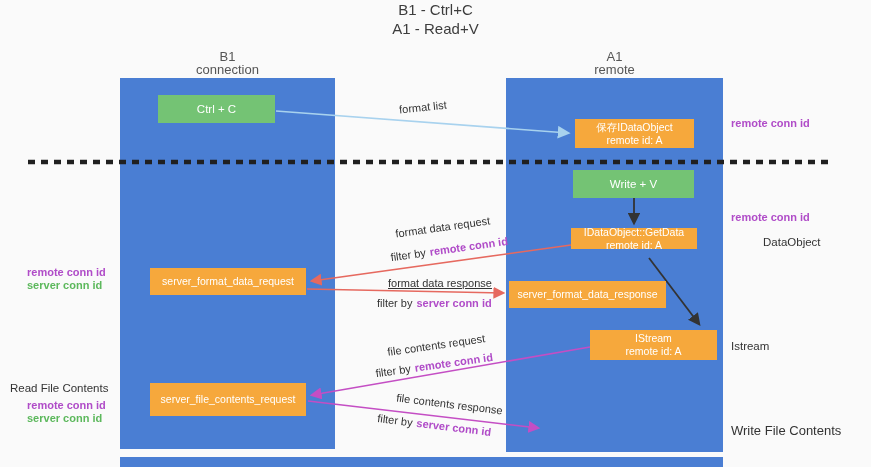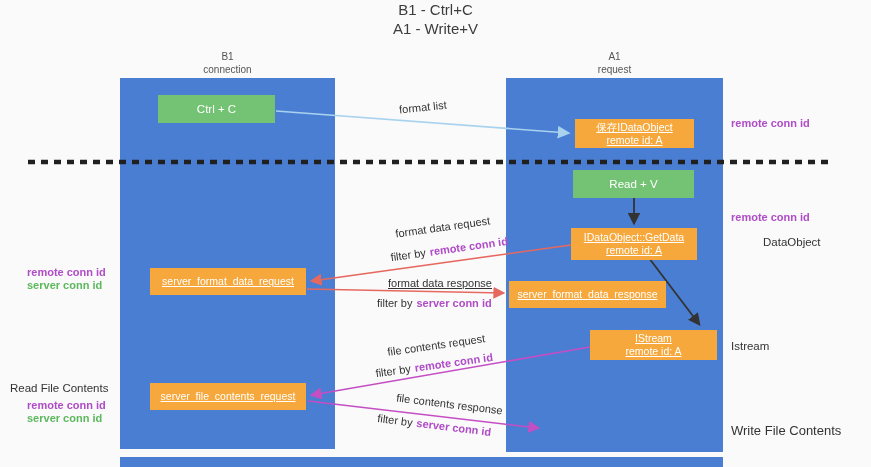--- a/index.html
+++ b/index.html
@@ -1,24 +1,24 @@
 <!DOCTYPE html>
 <html><head>
 <meta charset="utf-8">
 <style>
   html,body{margin:0;padding:0;}
   body{font-family:"Liberation Sans", sans-serif; background:#fafafa;}
   #canvas{position:relative; width:871px; height:467px; background:#fafafa; overflow:hidden;}
   .col{position:absolute; background:#4a7ed3; z-index:0;}
   #arrows{position:absolute; left:0; top:0; z-index:1; pointer-events:none;}
   .box{position:absolute; z-index:2; color:#fff; text-align:center; display:flex; flex-direction:column; justify-content:center; line-height:13px; white-space:nowrap;}
-  .box-orange{background:#f6a83c; font-size:10.5px;text-decoration:underline;}
+  .box-orange{background:#f6a83c; font-size:10.5px;}
   .box-green{background:#74c374; font-size:11.5px;}
   .title{position:absolute; left:0; top:6; width:871px; text-align:center; font-size:15px; line-height:19px; color:#3d3d3d; z-index:2;}
-  .col-header{position:absolute; top:50px; text-align:center; font-size:10px; line-height:13px; color:#555; z-index:2;}
+  .col-header{position:absolute; top:50px; text-align:center; font-size:13px; line-height:13px; color:#555; z-index:2;}
   .lbl{position:absolute; font-size:11px; color:#333; white-space:nowrap; z-index:3;}
   .purple{color:#b04cc8; font-weight:bold;}
   .greentx{color:#5cb85c; font-weight:bold;}
   .kw{margin-left:4px;}
   .rotneg{transform:rotate(-8deg);}
   .rotpos{transform:rotate(7deg);}
   .rotlist{transform:rotate(-6deg);}
   .bottom-strip{position:absolute; left:120px; top:457px; width:603px; height:10px; background:#4a7ed3; z-index:0;}
 </style>
 </head>
@@ -50,57 +50,57 @@
     <line x1="634" y1="198" x2="634" y2="223" stroke="#333333" stroke-width="1.8" marker-end="url(#m-black)"></line>
     <line x1="649" y1="258" x2="699" y2="324" stroke="#333333" stroke-width="1.8" marker-end="url(#m-black)"></line>
     <line x1="571" y1="245" x2="312" y2="281" stroke="#e6695f" stroke-width="1.6" marker-end="url(#m-red)"></line>
     <line x1="307" y1="289" x2="503" y2="293" stroke="#e6695f" stroke-width="1.6" marker-end="url(#m-red)"></line>
     <line x1="590" y1="347" x2="312" y2="395" stroke="#c44ec4" stroke-width="1.6" marker-end="url(#m-mag)"></line>
     <line x1="308" y1="401" x2="538" y2="428" stroke="#c44ec4" stroke-width="1.6" marker-end="url(#m-mag)"></line>
   </svg>
 
   <div class="title">
     <div>B1 - Ctrl+C</div>
-    <div>A1 - Write+V</div>
+    <div>A1 - Read+V</div>
   </div>
 
   <div class="col-header" style="left:120px; width:215px;">
     <div>B1</div>
     <div>connection</div>
   </div>
   <div class="col-header" style="left:506px; width:217px;">
     <div>A1</div>
-    <div>request</div>
+    <div>remote</div>
   </div>
 
   <div class="box box-green" style="left:158px; top:95px; width:117px; height:28px;">
     <div>Ctrl + C</div>
   </div>
   <div class="box box-orange" style="left:575px; top:119px; width:119px; height:29px;">
     <div>保存IDataObject</div>
     <div>remote id: A</div>
   </div>
   <div class="box box-green" style="left:573px; top:170px; width:121px; height:28px;">
-    <div>Read + V</div>
+    <div>Write + V</div>
   </div>
-  <div class="box box-orange" style="left:571px; top:228px; width:126px; height:32px;">
+  <div class="box box-orange" style="left:571px; top:228px; width:126px; height:21px;">
     <div>IDataObject::GetData</div>
     <div>remote id: A</div>
   </div>
   <div class="box box-orange" style="left:509px; top:281px; width:157px; height:27px;">
     <div>server_format_data_response</div>
   </div>
   <div class="box box-orange" style="left:150px; top:268px; width:156px; height:27px;">
     <div>server_format_data_request</div>
   </div>
   <div class="box box-orange" style="left:590px; top:330px; width:127px; height:30px;">
     <div>IStream</div>
     <div>remote id: A</div>
   </div>
-  <div class="box box-orange" style="left:150px; top:383px; width:156px; height:27px;">
+  <div class="box box-orange" style="left:150px; top:383px; width:156px; height:33px;">
     <div>server_file_contents_request</div>
   </div>
 
   <div class="lbl purple" style="left:731px; top:117px;">remote conn id</div>
   <div class="lbl purple" style="left:731px; top:211px;">remote conn id</div>
   <div class="lbl" style="left:731px; top:236px; font-size:11.5px;padding-left:32px;">DataObject</div>
   <div class="lbl" style="left:731px; top:340px; font-size:11.5px;">Istream</div>
   <div class="lbl" style="left:731px; top:423px; font-size:13px;">Write File Contents</div>
 
   <div class="lbl purple" style="left:27px; top:266px;">remote conn id</div>

